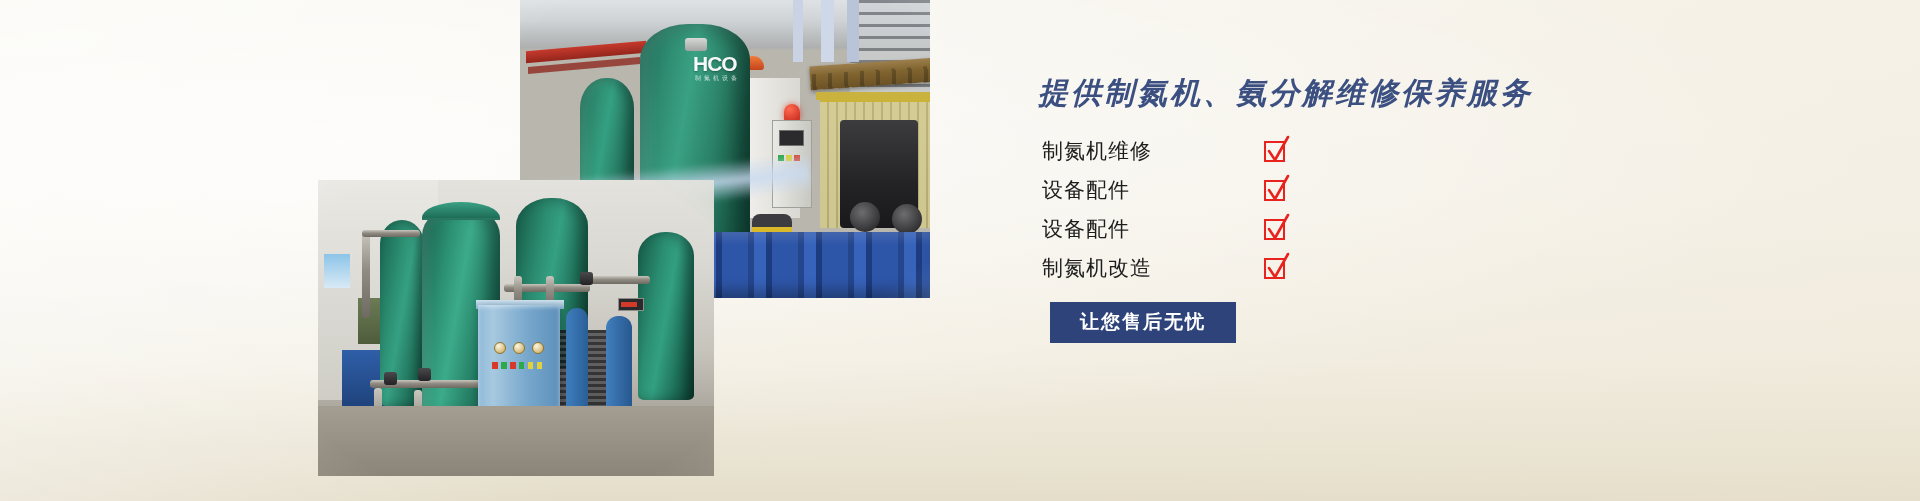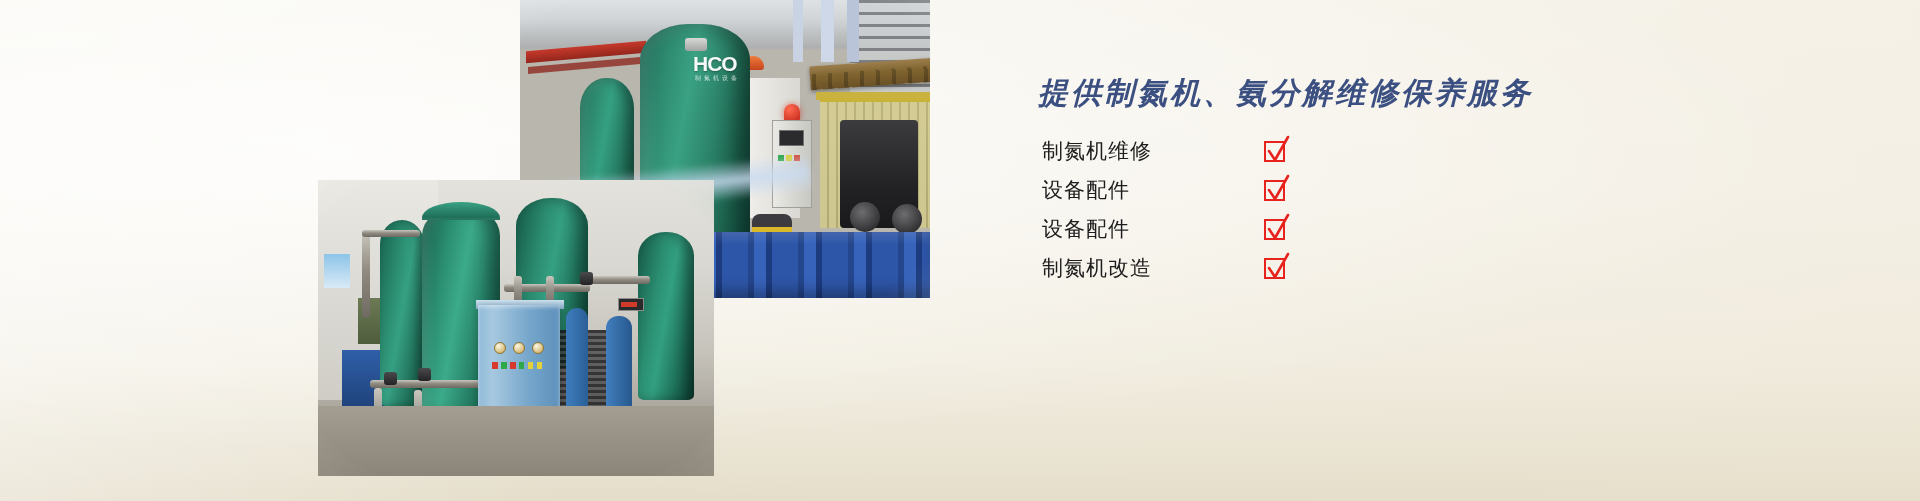--- a/index.html
+++ b/index.html
@@ -535,16 +535,17 @@
         <span class="service-label">制氮机改造</span>
         <span class="check">
           <svg width="24" height="30" viewBox="0 0 24 30" aria-hidden="true">
             <path d="M2 15 L8 24 L21 1" fill="none" stroke="#e8221c" stroke-width="2.6" stroke-linecap="round" stroke-linejoin="round"></path>
           </svg>
         </span>
       </li>
 
     </ul>
 
+    <button id="cta">让您售后无忧</button>
 
   </div>
 
 </div>
 
 </body></html>

